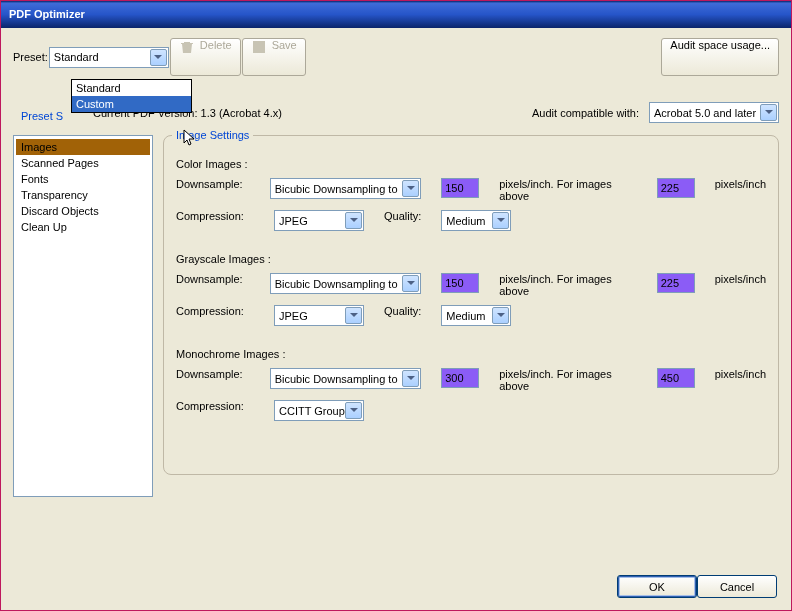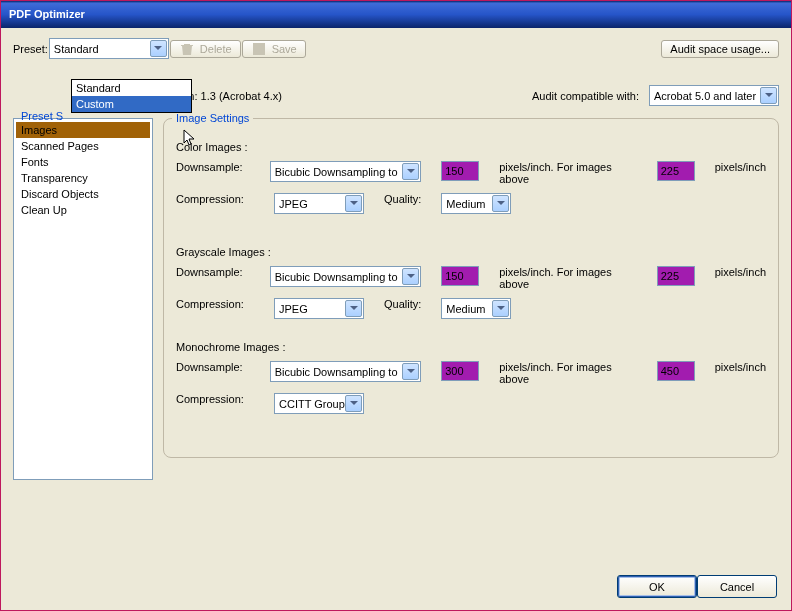--- a/index.html
+++ b/index.html
@@ -5,21 +5,21 @@
 *{box-sizing:border-box;margin:0;padding:0;font-family:Tahoma,Arial,sans-serif;font-size:11px}
 body{background:#fff}
 .window{width:792px;height:611px;border:1px solid #be185d;background:#ece9d8;position:relative}
 .titlebar{height:27px;background:linear-gradient(#0a246a,#3f6cd8 8%,#2655c9 50%,#0a246a);color:#fff;font-weight:bold;padding:6px 8px;font-size:12px}
 .client{position:absolute;top:27px;left:0;right:0;bottom:0;padding:10px 12px}
 .toprow{display:flex;align-items:center;gap:1px;margin-bottom:6px}
 .lbl{color:#000}
 .combo{position:relative;width:120px;height:21px;background:#fff;border:1px solid #7f9db9;display:flex;align-items:center;padding:0 4px}
 .combo .arrow{position:absolute;right:1px;top:1px;width:17px;height:17px;background:linear-gradient(#cfe4ff,#abd0ff);border:1px solid #7f9db9;border-radius:2px;display:flex;align-items:center;justify-content:center}
 .combo .arrow::after{content:"";border:4px solid transparent;border-top-color:#4d6185;margin-top:3px}
-.tbtn{height:18px;border:1px solid #aca899;background:linear-gradient(#fff,#ece9d8);border-radius:3px;display:flex;align-items:center;gap:5px;padding:0 8px;color:#aca899}
+.tbtn{height:38px;border:1px solid #aca899;background:linear-gradient(#fff,#ece9d8);border-radius:3px;display:flex;gap:5px;padding:0 8px;color:#aca899}
 .tbtn.right{margin-left:auto;color:#000}
 .tbtn .ico{width:16px;height:16px}
 .presetdrop{position:absolute;left:70px;top:51px;width:121px;border:1px solid #000;background:#fff;z-index:50}
 .presetdrop .opt{padding:2px 4px}
 .presetdrop .opt.sel{background:#316ac5;color:#fff}
 .cursor{position:absolute;left:182px;top:101px;width:14px;height:20px;pointer-events:none;z-index:60}
 .inforow{display:flex;align-items:center;gap:10px;margin:26px 0 12px}
 .inforow .spacer{flex:1}
 .maincols{display:flex;gap:10px}
 .sidebar{width:140px;height:362px;background:#fff;border:1px solid #7f9db9;padding:3px 2px}
@@ -27,21 +27,21 @@
 .sidebar .item.active{background:#a16207}
 .settings{flex:1}
 .setgrp{border:1px solid #bfb8a6;border-radius:8px;padding:14px 12px 22px;position:relative;height:340px}
 .setgrp>legend{position:absolute;top:-7px;left:8px;background:#ece9d8;padding:0 4px;color:#0046d5}
 .sub{color:#000;margin:8px 0 8px}
 .row{display:flex;gap:20px;margin-bottom:8px}
 .row .flab{width:78px}
 .c-ds{width:160px}
 .c-comp{width:90px}
 .c-qual{width:70px}
-.txtnum{width:38px;height:20px;border:1px solid #7f9db9;background:#a21caf;text-align:left;padding:2px 3px}
+.txtnum{width:38px;height:20px;border:1px solid #7f9db9;background:#8b5cf6;text-align:left;padding:2px 3px}
 .btnrow{position:absolute;right:14px;bottom:12px;display:flex;}
 .btn{width:80px;height:23px;border:1px solid #003c74;background:linear-gradient(#fff,#ece9d8);border-radius:3px}
 .btn.def{box-shadow:0 0 0 1px #2f5fb0 inset,0 0 0 2px #a7c0e7 inset}
 .presetsettings{position:absolute;left:20px;top:82px;color:#0046d5}
 .compatcombo{width:130px}
 </style>
 </head>
 <body>
 
 <div class="window">
@@ -123,21 +123,21 @@
                 <span>JPEG</span>
                 <div class="arrow"></div>
               </div>
             <span>Quality:</span>
             <div class="combo c-qual">
                 <span>Medium</span>
                 <div class="arrow"></div>
               </div>
           </div>
 
-          <div class="sub" style="margin-top:32px">Grayscale Images :</div>
+          <div class="sub" style="margin-top:22px">Grayscale Images :</div>
           <div class="row">
             <span class="flab">Downsample:</span>
             <div class="combo c-ds">
                 <span>Bicubic Downsampling to</span>
                 <div class="arrow"></div>
               </div>
             <input class="txtnum" value="150" style="">
             <span>pixels/inch. For images above</span>
             <input class="txtnum" value="225" style="">
             <span>pixels/inch</span>

